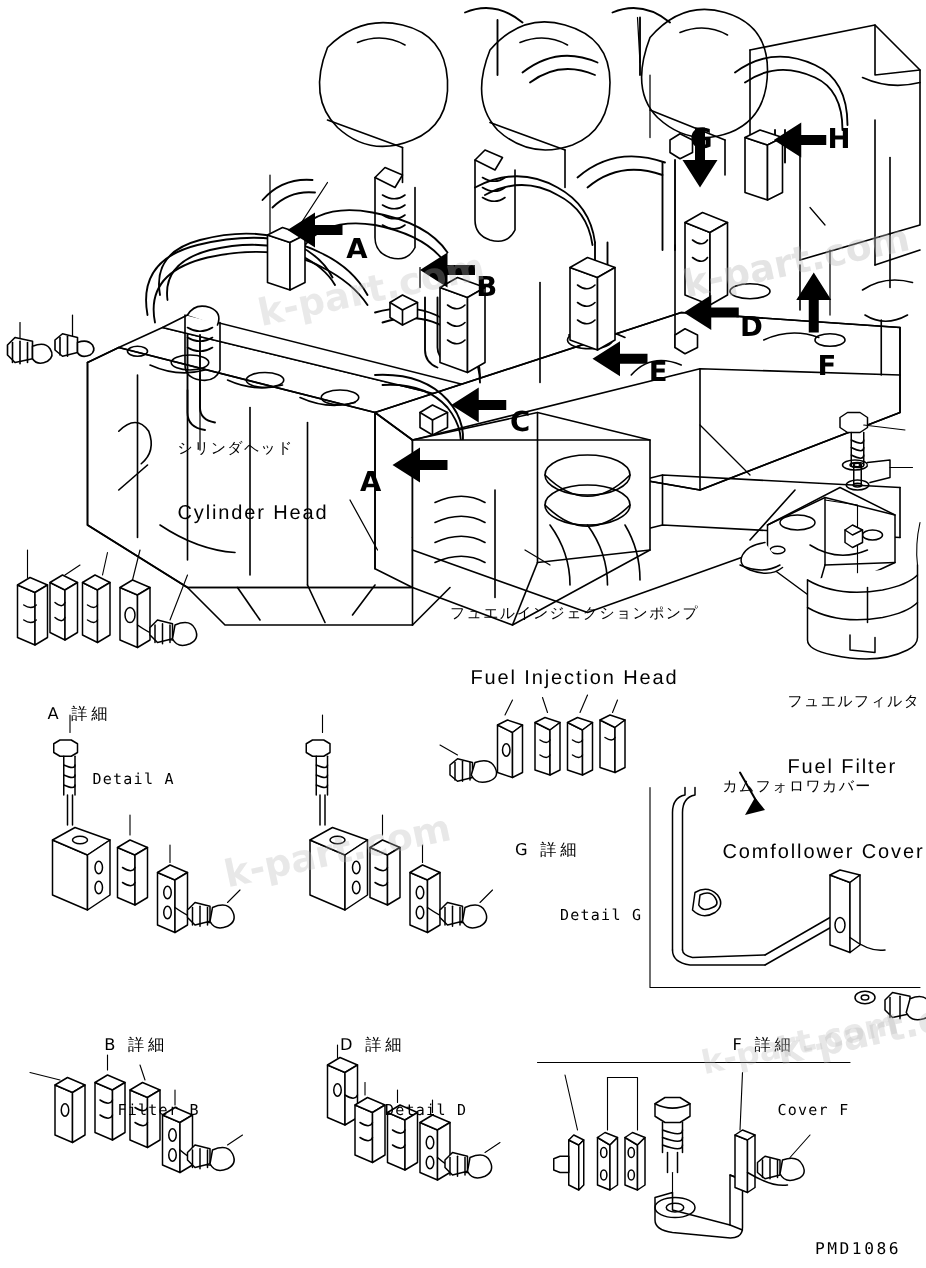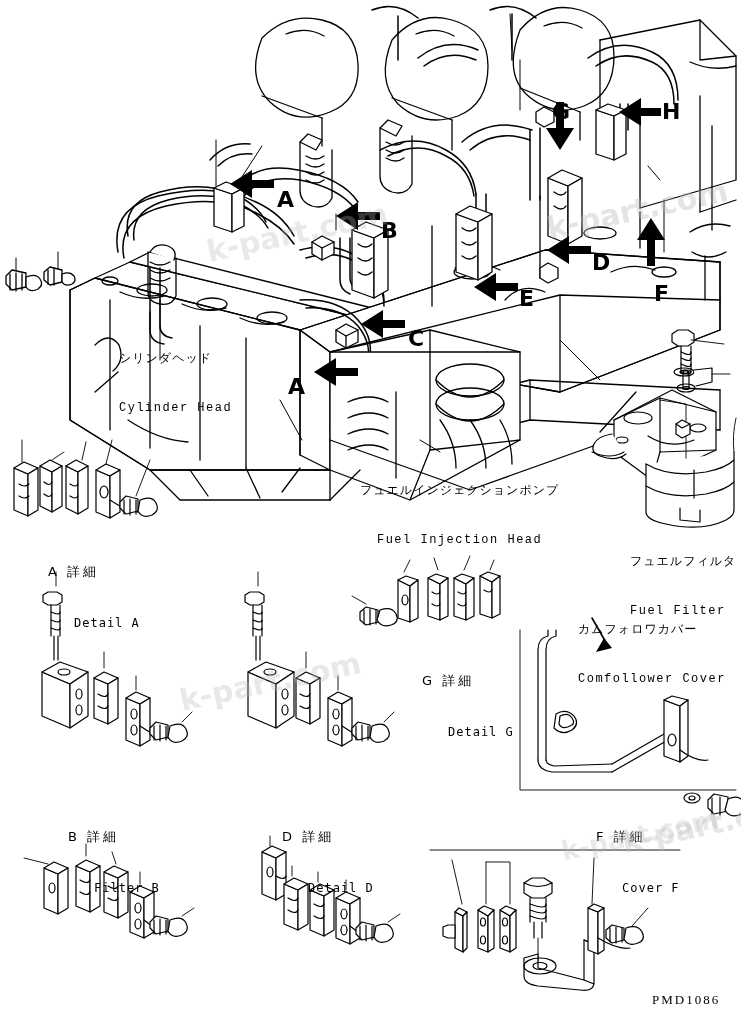--- a/index.html
+++ b/index.html
@@ -5,22 +5,22 @@
   html,body{margin:0;padding:0;background:#ffffff;}
   body{
     width:741px;height:1014px;position:relative;overflow:hidden;
     font-family:"DejaVu Sans Mono","Liberation Mono",monospace;
     color:#000;
   }
   #sheet{position:absolute;inset:0;}
   svg.layer{position:absolute;left:0;top:0;width:741px;height:1014px;}
   .lbl{position:absolute;white-space:pre;line-height:1.15;}
   .jp{font-family:"DejaVu Sans","Liberation Sans",sans-serif;font-size:12px;letter-spacing:1px;}
-  .en{font-family:Liberation Mono, monospace;font-size:12px;letter-spacing:1.5px;}
-  .detail-jp{font-family:"DejaVu Sans","Liberation Sans",sans-serif;font-size:13px;letter-spacing:3px;margin-left:10px;}
+  .en{font-family:Liberation Sans, sans-serif;font-size:16px;letter-spacing:1.5px;}
+  .detail-jp{font-family:"DejaVu Sans","Liberation Sans",sans-serif;font-size:13px;letter-spacing:3px;}
   .detail-en{font-family:"DejaVu Sans Mono","Liberation Mono",monospace;font-size:12px;letter-spacing:1px;padding-left:36px;}
   .callout{position:absolute;font-family:"DejaVu Sans","Liberation Sans",sans-serif;
            font-size:22px;font-weight:bold;line-height:1;}
   .pn{position:absolute;font-family:"DejaVu Sans Mono","Liberation Mono",monospace;
       font-size:13px;letter-spacing:2px;}
   .wm{position:absolute;font-family:"DejaVu Sans","Liberation Sans",sans-serif;
       color:#b9b9b9;font-weight:600;white-space:nowrap;pointer-events:none;}
 </style>
 </head>
 <body>
@@ -634,21 +634,21 @@
       </g>
     <g>
         <path d="M556 128 l-10 0 l14 22 l14 -22 l-10 0 l0 -26 l-8 0 Z"></path>
       </g>
     <g>
         <path d="M641 108 l0 -10 l-22 14 l22 14 l0 -10 l20 0 l0 -8 Z"></path>
       </g>
   </svg>
 
   <div>
-    <div class="lbl" style="left:119px;top:315px;">
+    <div class="lbl" style="left:142px;top:315px;">
       <div class="jp">シリンダヘッド</div>
       <div class="en">Cylinder Head</div>
     </div>
     <div class="lbl" style="left:360px;top:447px;text-align:center;">
       <div class="jp">フュエルインジェクションポンプ</div>
       <div class="en">Fuel Injection Head</div>
     </div>
     <div class="lbl" style="left:630px;top:518px;">
       <div class="jp">フュエルフィルタ</div>
       <div class="en">Fuel Filter</div>
@@ -673,21 +673,21 @@
 
   <div>
     <div class="lbl" style="left:38px;top:528px;">
       <div class="detail-jp">A 詳細</div>
       <div class="detail-en">Detail A</div>
     </div>
     <div class="lbl" style="left:412px;top:637px;">
       <div class="detail-jp">G 詳細</div>
       <div class="detail-en">Detail G</div>
     </div>
-    <div class="lbl" style="left:58px;top:793px;">
+    <div class="lbl" style="left:58px;top:793px;text-align:center;">
       <div class="detail-jp">B 詳細</div>
       <div class="detail-en">Filter B</div>
     </div>
     <div class="lbl" style="left:272px;top:793px;">
       <div class="detail-jp">D 詳細</div>
       <div class="detail-en">Detail D</div>
     </div>
     <div class="lbl" style="left:586px;top:793px;">
       <div class="detail-jp">F 詳細</div>
       <div class="detail-en">Cover F</div>
@@ -699,21 +699,21 @@
     <div class="lbl" style="left:272px;top:984px;">
       
       
     </div>
     <div class="lbl" style="left:500px;top:984px;">
       
       
     </div>
   </div>
 
-  <span class="pn" style="left:652px;top:992px;font-family:Liberation Serif, serif;">PMD1086</span>
+  <span class="pn" style="left:652px;top:992px;">PMD1086</span>
 
   <div>
     <span class="wm" style="left:205px;top:215px;font-size:30px;transform:rotate(-12deg);opacity:.30;">k-part.com</span>
     <span class="wm" style="left:545px;top:192px;font-size:30px;transform:rotate(-12deg);opacity:.38;">k-part.com</span>
     <span class="wm" style="left:178px;top:664px;font-size:30px;transform:rotate(-12deg);opacity:.32;">k-part.com</span>
     <span class="wm" style="left:620px;top:806px;font-size:30px;transform:rotate(-12deg);opacity:.35;">k-part.com</span>
     <span class="wm" style="left:560px;top:820px;font-size:26px;transform:rotate(-12deg);opacity:.30;">k-part.com</span>
   </div>
 
 </div>

